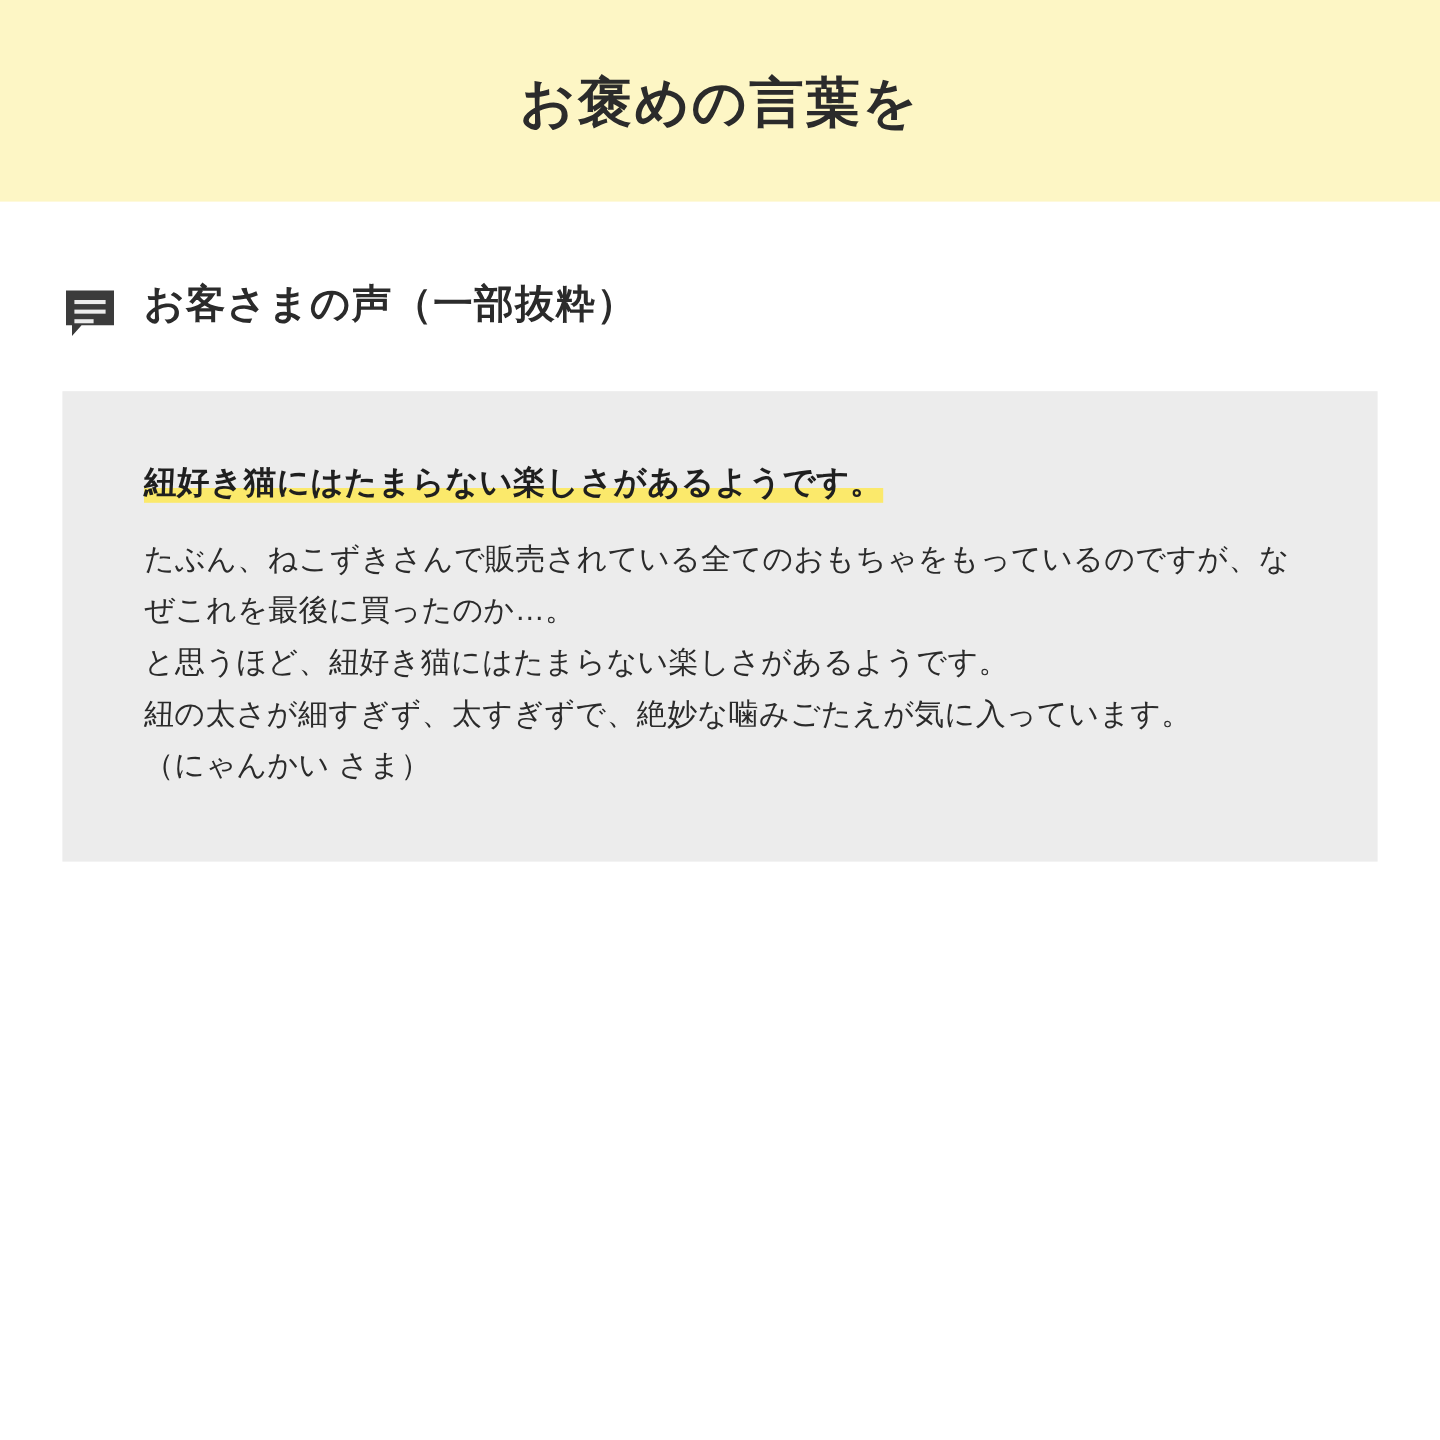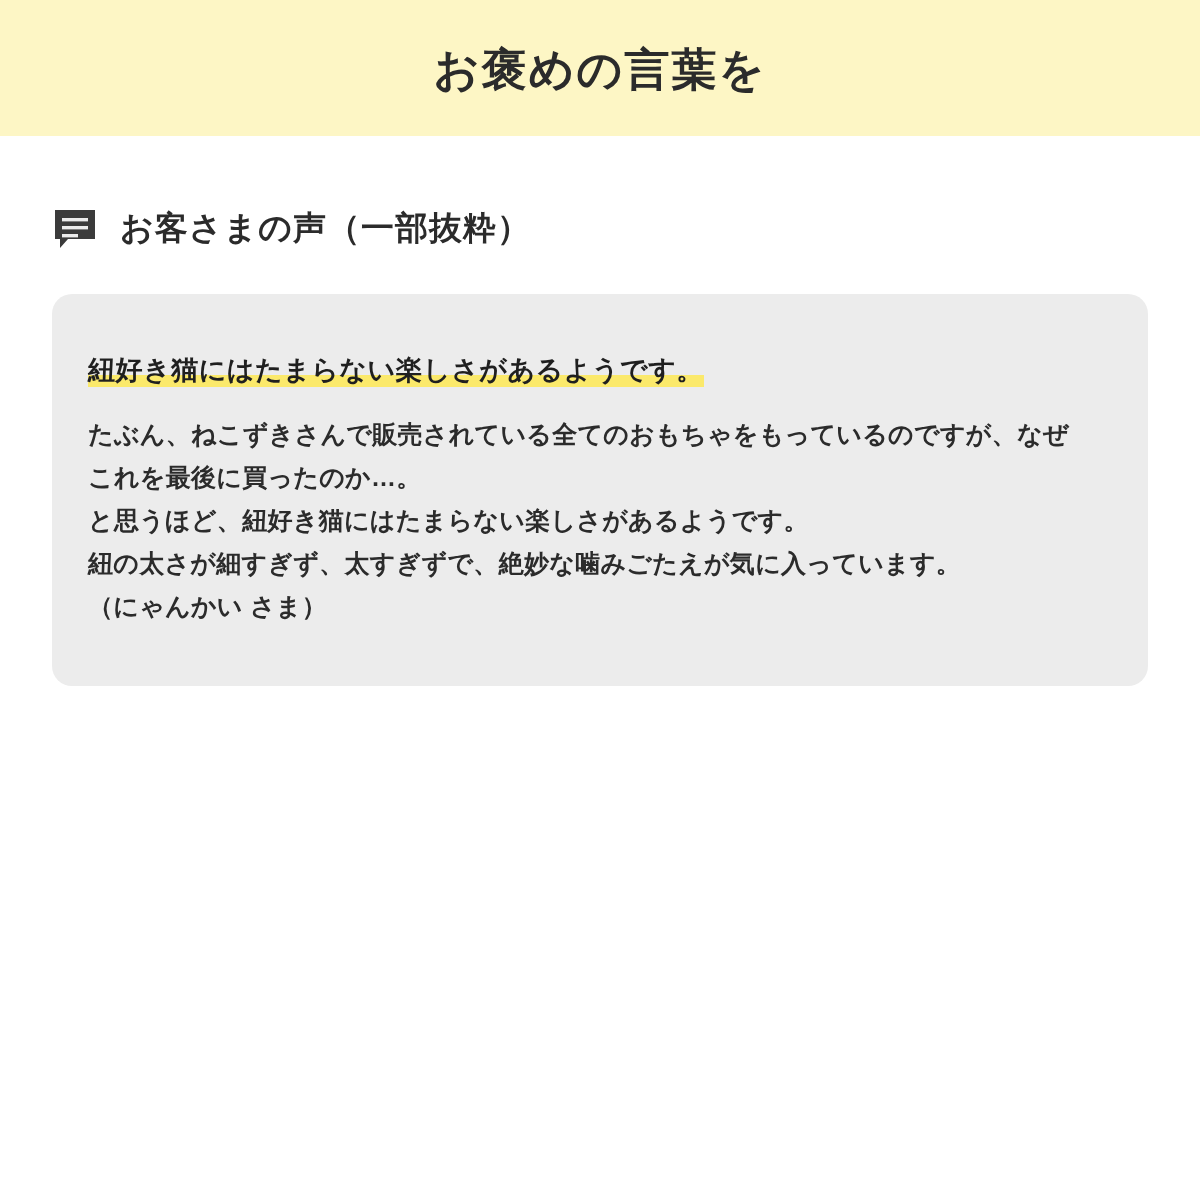--- a/index.html
+++ b/index.html
@@ -16,42 +16,41 @@
   .page {
     position: relative;
     width: 1200px;
     height: 1200px;
     overflow: hidden;
   }
 
   
   .banner {
     width: 100%;
-    height: 136px;
+    height: 168px;
     background: #fdf6c5;
     display: flex;
     flex-direction: column;
     align-items: center;
     justify-content: center;
     padding-top: 4px;
   }
   .banner-line {
     font-size: 45px;
     font-weight: bold;
     letter-spacing: 2px;
     line-height: 1.38;
     color: #2b2b2b;
     text-align: center;
     white-space: pre;
   }
 
   
   .section-head {
     display: flex;
-    align-items: center;
     margin: 68px 0 0 52px;
   }
   .speech-icon {
     width: 46px;
     height: 46px;
     flex: 0 0 auto;
     margin-right: 22px;
     position: relative;
     top: 2px;
   }
@@ -63,23 +62,22 @@
     line-height: 1;
   }
 
   
   .cards {
     margin-top: 44px;
     padding: 0 52px;
   }
   .card {
     background: #ececec;
-    padding: 56px 64px 58px 36px;
+    padding: 56px 64px 58px 68px;
     margin-bottom: 40px;
-    border-radius: 20px;
   }
   .card.card-2 {
     padding-top: 66px;
     padding-bottom: 84px;
   }
   .card-title {
     display: inline;
     font-size: 27px;
     font-weight: bold;
     letter-spacing: 0.5px;
@@ -90,21 +88,20 @@
     -webkit-box-decoration-break: clone;
     padding-bottom: 2px;
   }
   .card-body {
     margin-top: 22px;
     font-size: 25px;
     line-height: 1.72;
     letter-spacing: 0.3px;
     color: #2b2b2b;
     white-space: pre-line;
-    font-weight: bold;
   }
 </style>
 </head>
 <body>
 
 <div class="page">
 
   <div class="banner">
     <div class="banner-line">お褒めの言葉を</div>
   </div>

